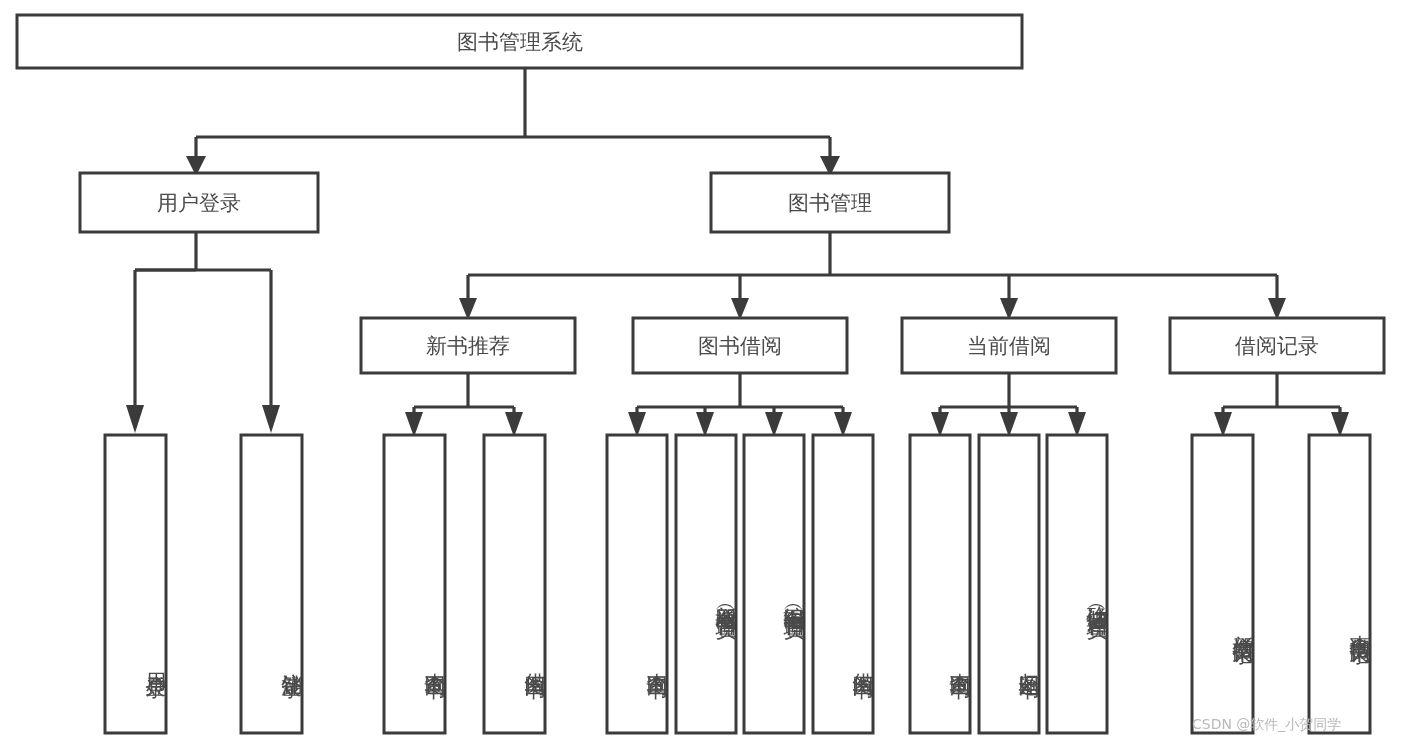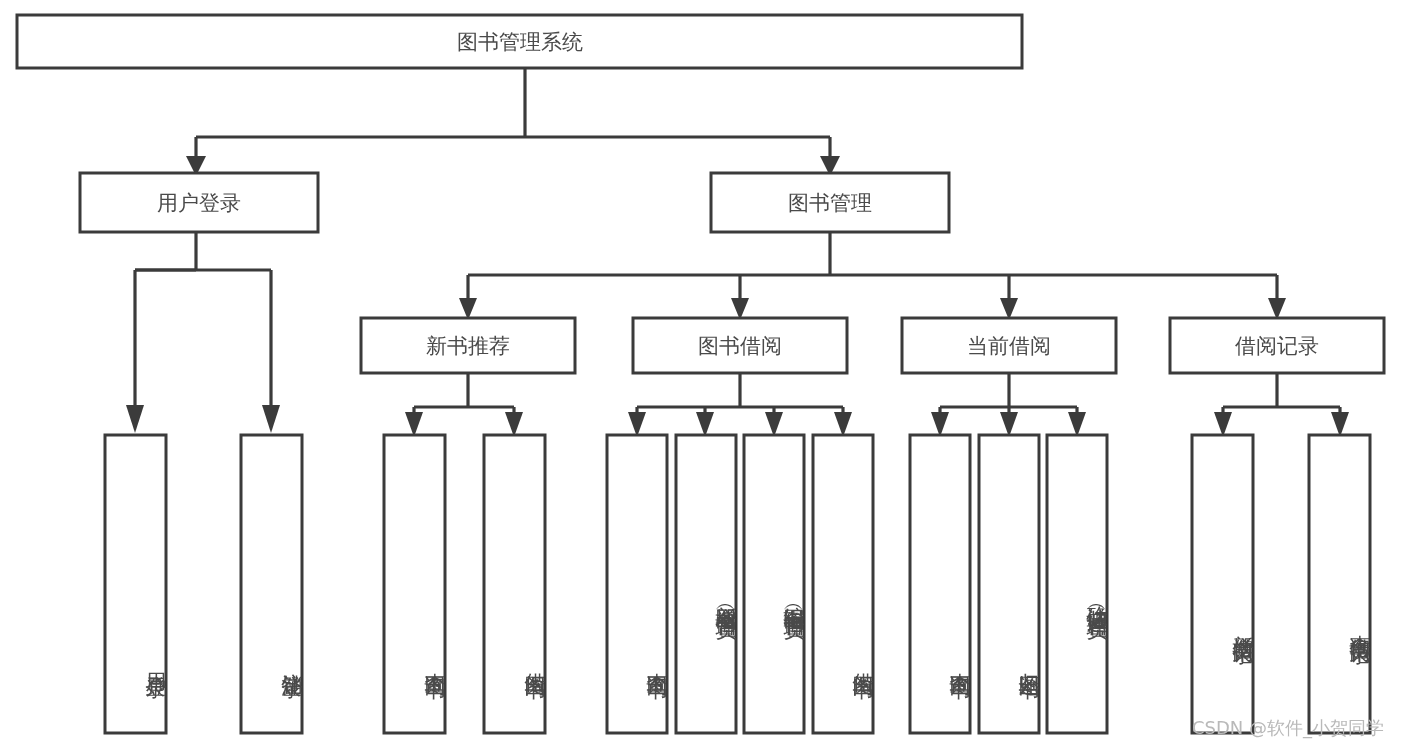--- a/index.html
+++ b/index.html
@@ -60,21 +60,21 @@
     display: flex;
     align-items: flex-start;
     justify-content: center;
     white-space: nowrap;
     pointer-events: none;
     user-select: none;
   }
   .watermark {
     position: absolute;
     font-family: "DejaVu Sans", "Liberation Sans", sans-serif;
-    font-size: 18px;
+    font-size: 14px;
     color: #b9b9b9;
     white-space: nowrap;
     user-select: none;
   }
 </style>
 </head>
 <body>
 
 <div id="diagram-root">
 

